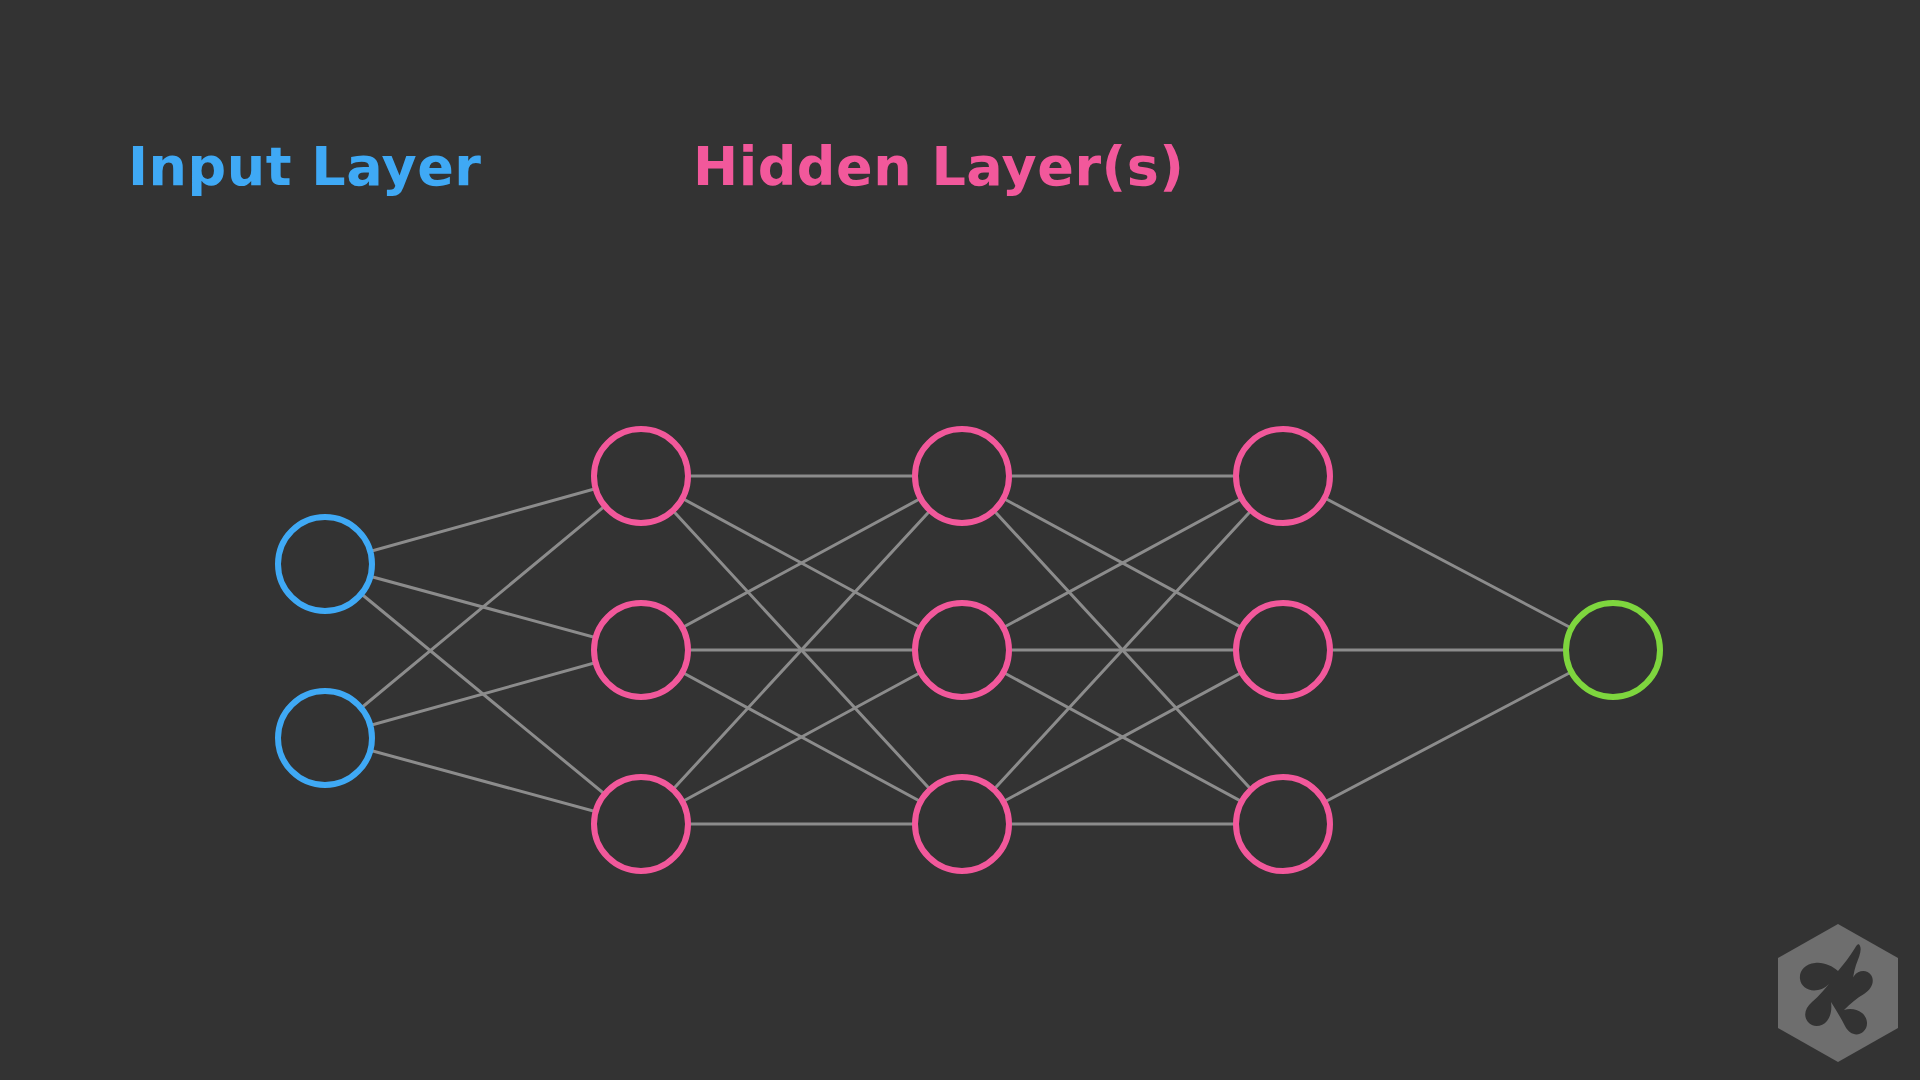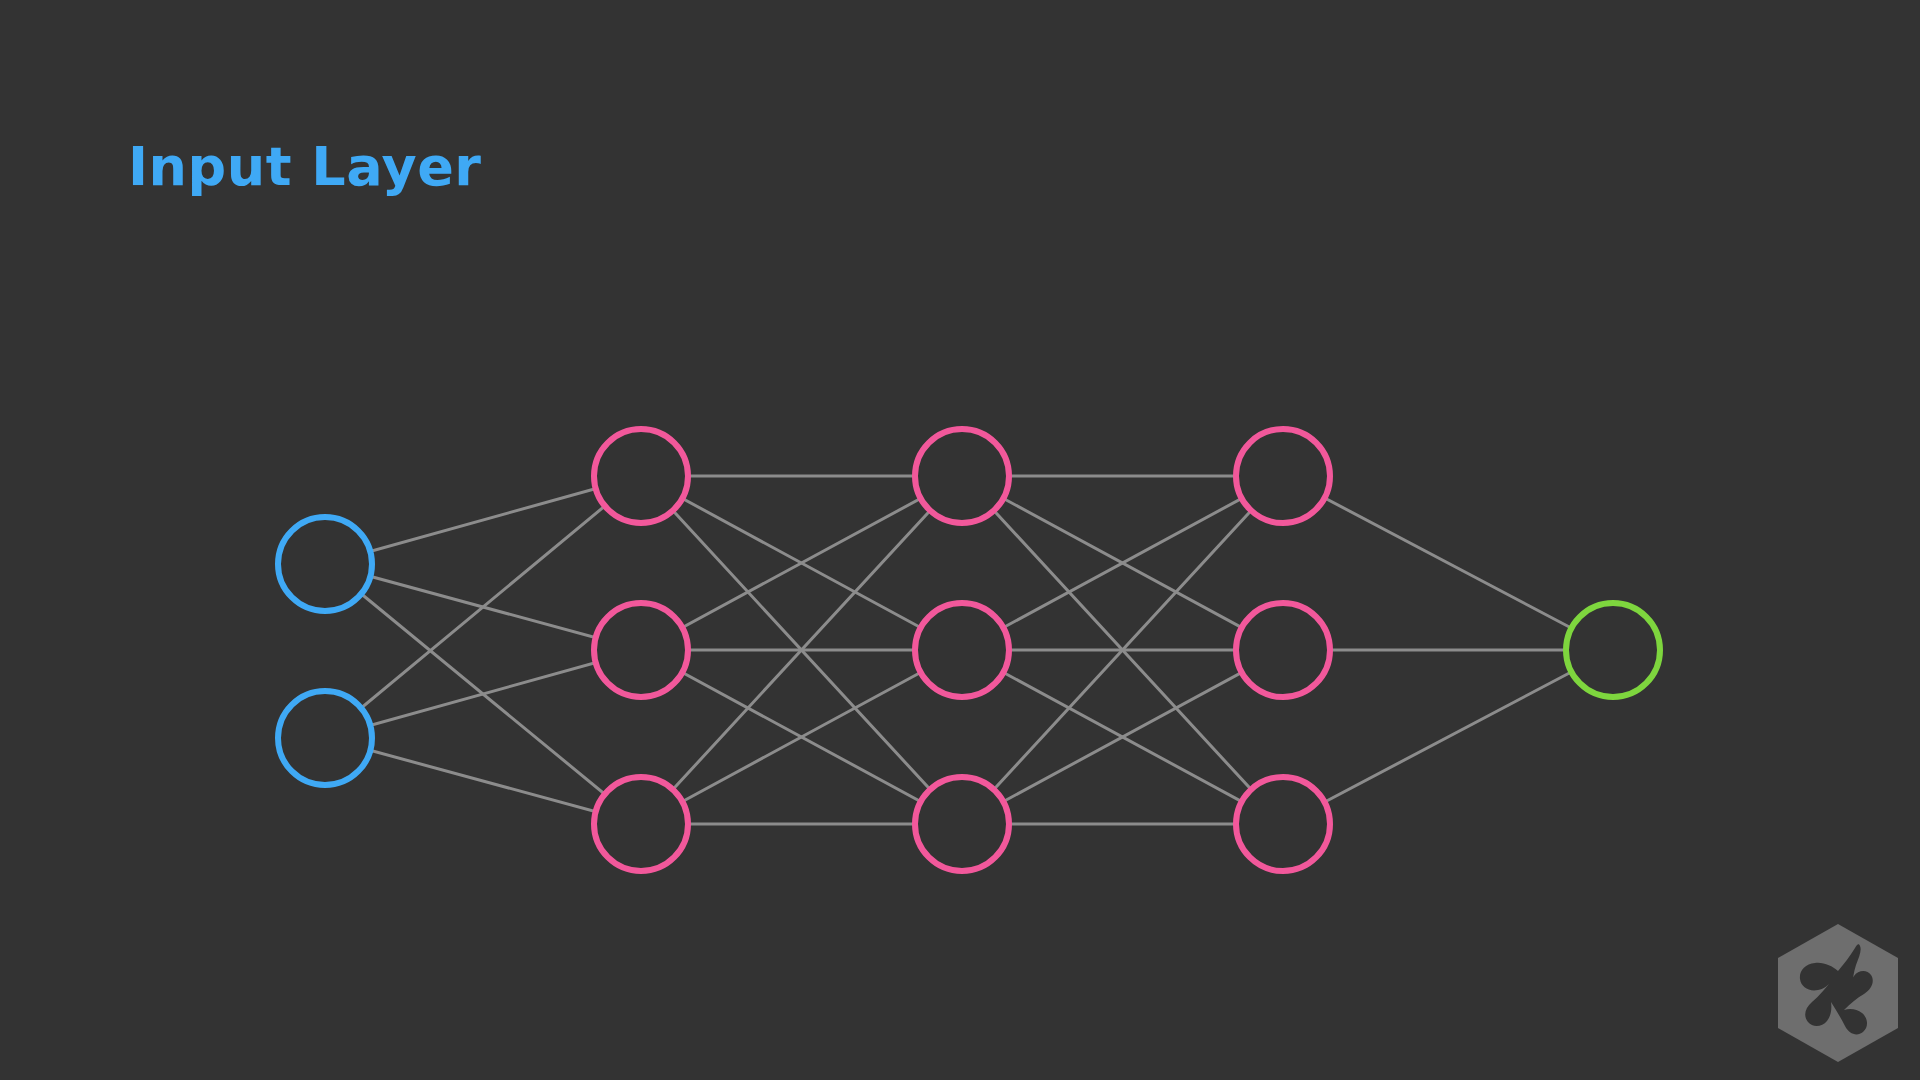--- a/index.html
+++ b/index.html
@@ -105,20 +105,21 @@
         <circle cx="1283" cy="650" r="47" fill="none" stroke="#f2589b" stroke-width="6"></circle>
         <circle cx="1283" cy="824" r="47" fill="#333333"></circle>
         <circle cx="1283" cy="824" r="47" fill="none" stroke="#f2589b" stroke-width="6"></circle>
         <circle cx="1613" cy="650" r="47" fill="#333333"></circle>
         <circle cx="1613" cy="650" r="47" fill="none" stroke="#7ed63e" stroke-width="6"></circle>
       </g>
   </svg>
 
   <div class="layer-label" id="label-input" style="color: rgb(63, 169, 245); left: 128px; top: 140px;">Input Layer</div>
 
+  <div class="layer-label" id="label-hidden" style="color: rgb(242, 88, 155); left: 693px; top: 140px;">Hidden Layer(s)</div>
 
 
   <svg id="watermark" viewBox="0 0 132 142" style="left: 1772px; top: 922px; width: 132px; height: 142px;">
     <path id="wm-hex" d="M66 2 L126 36 L126 106 L66 140 L6 106 L6 36 Z" fill="#6e6e6e"></path>
     <path id="wm-glyph" d="M83 26
              C 78 34, 72 42, 66 49
              C 60 44, 52 40, 43 41
              C 33 42, 27 49, 28 57
              C 29 65, 37 70, 46 68
              C 52 67, 57 63, 60 58

